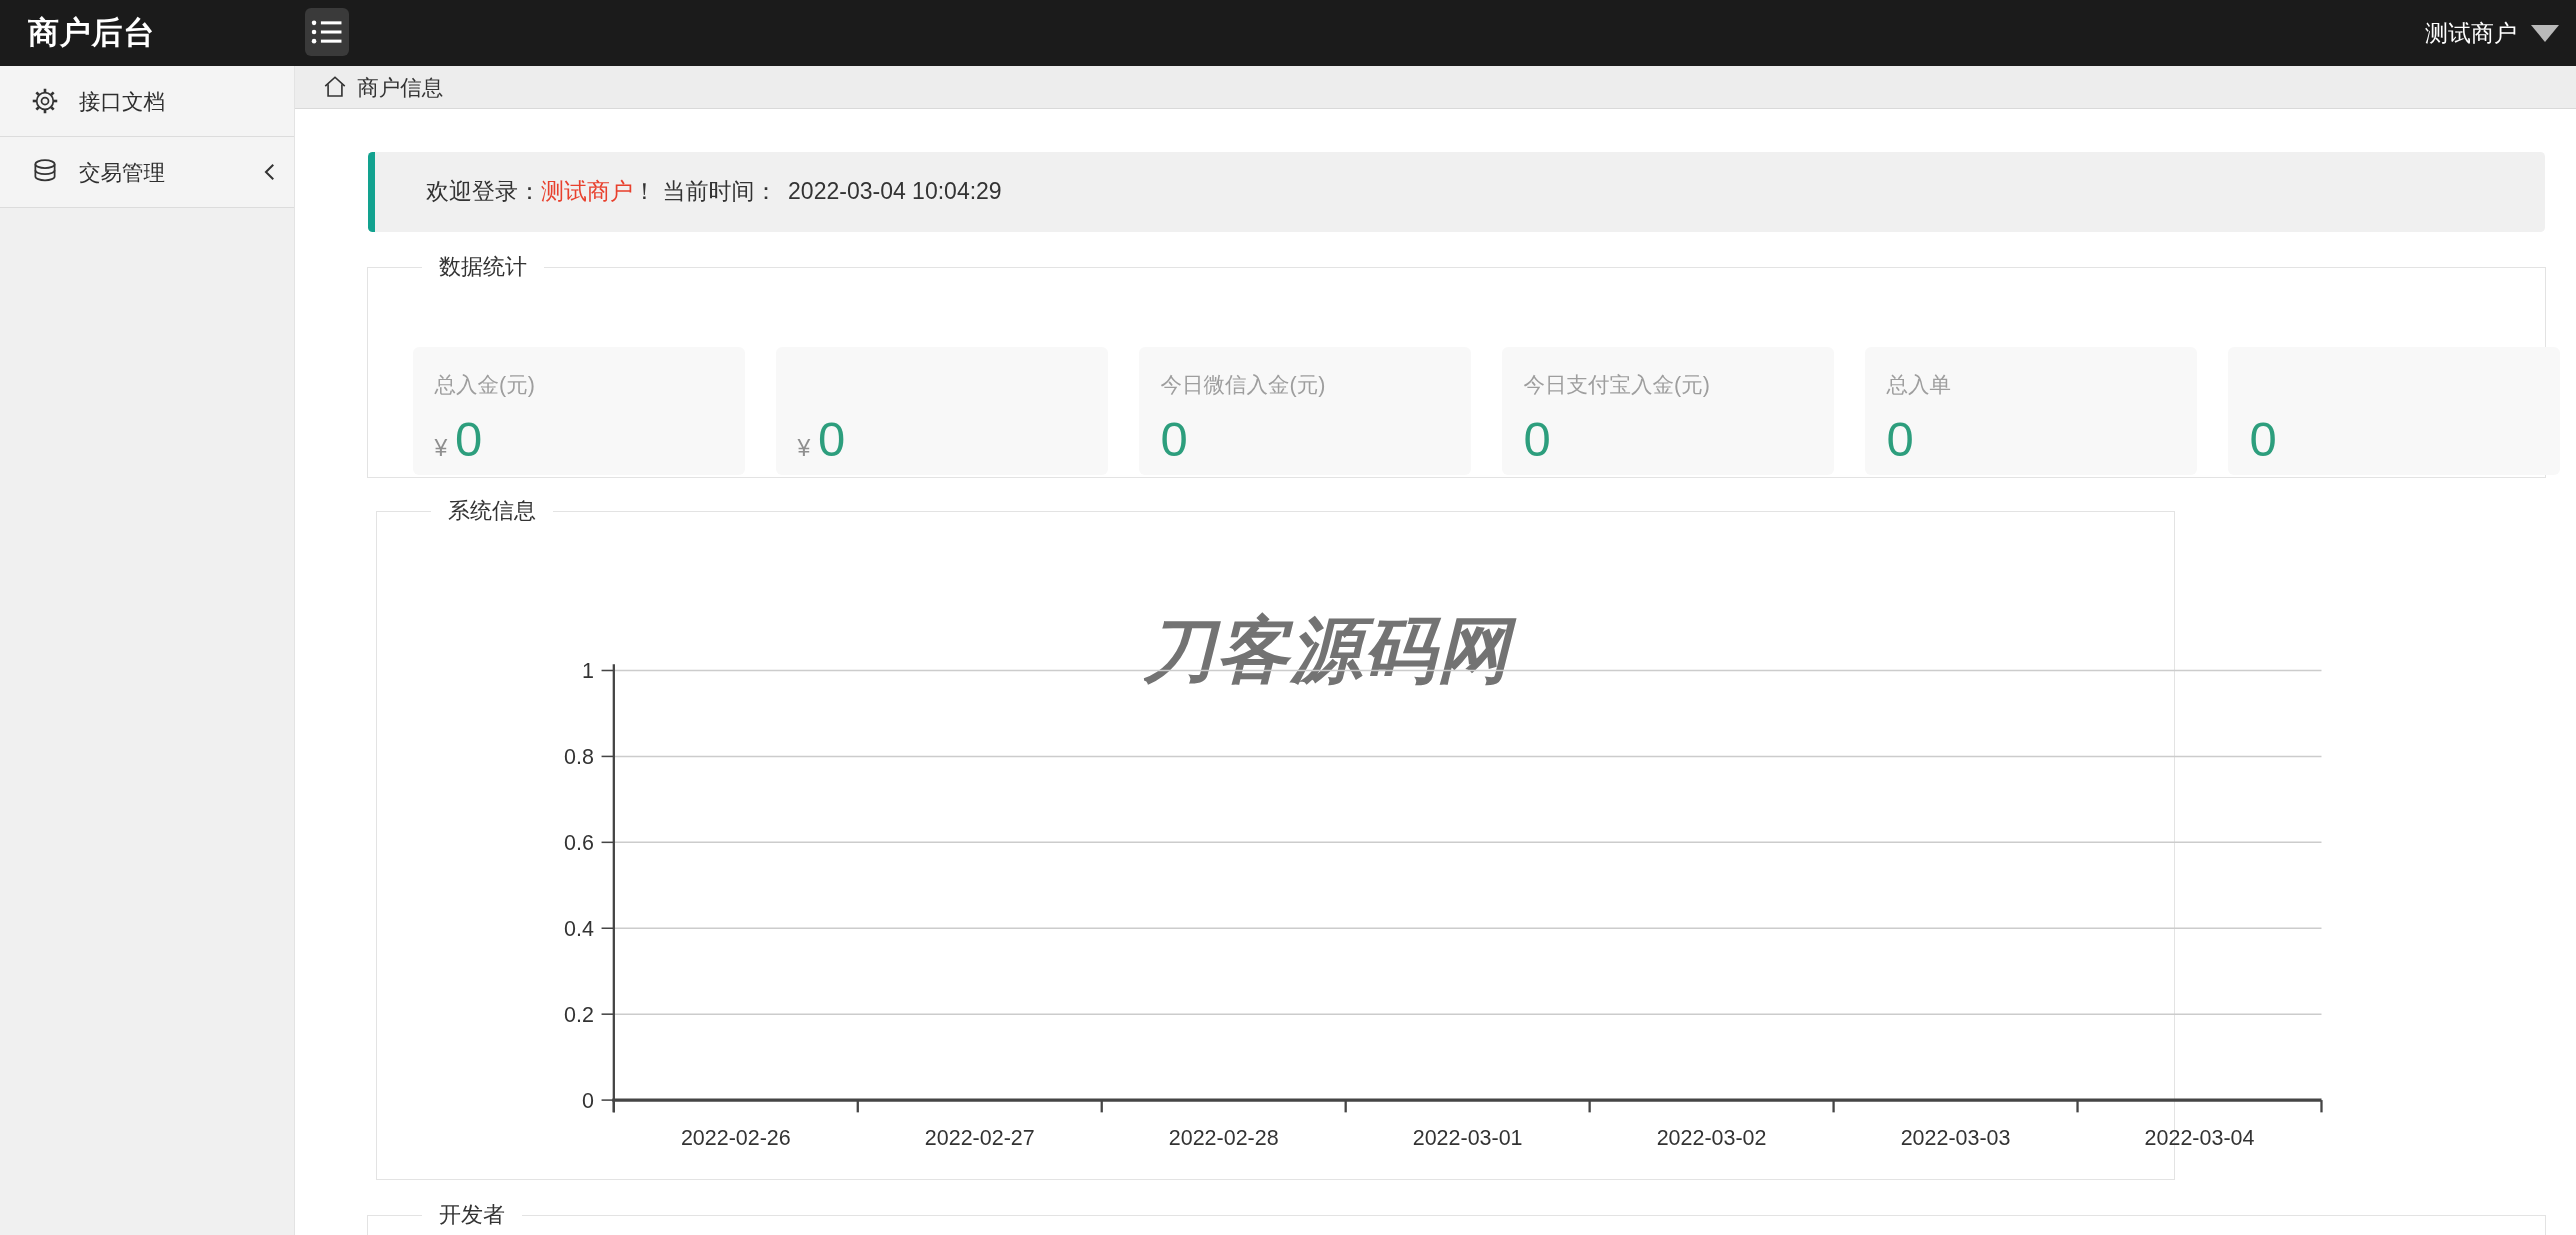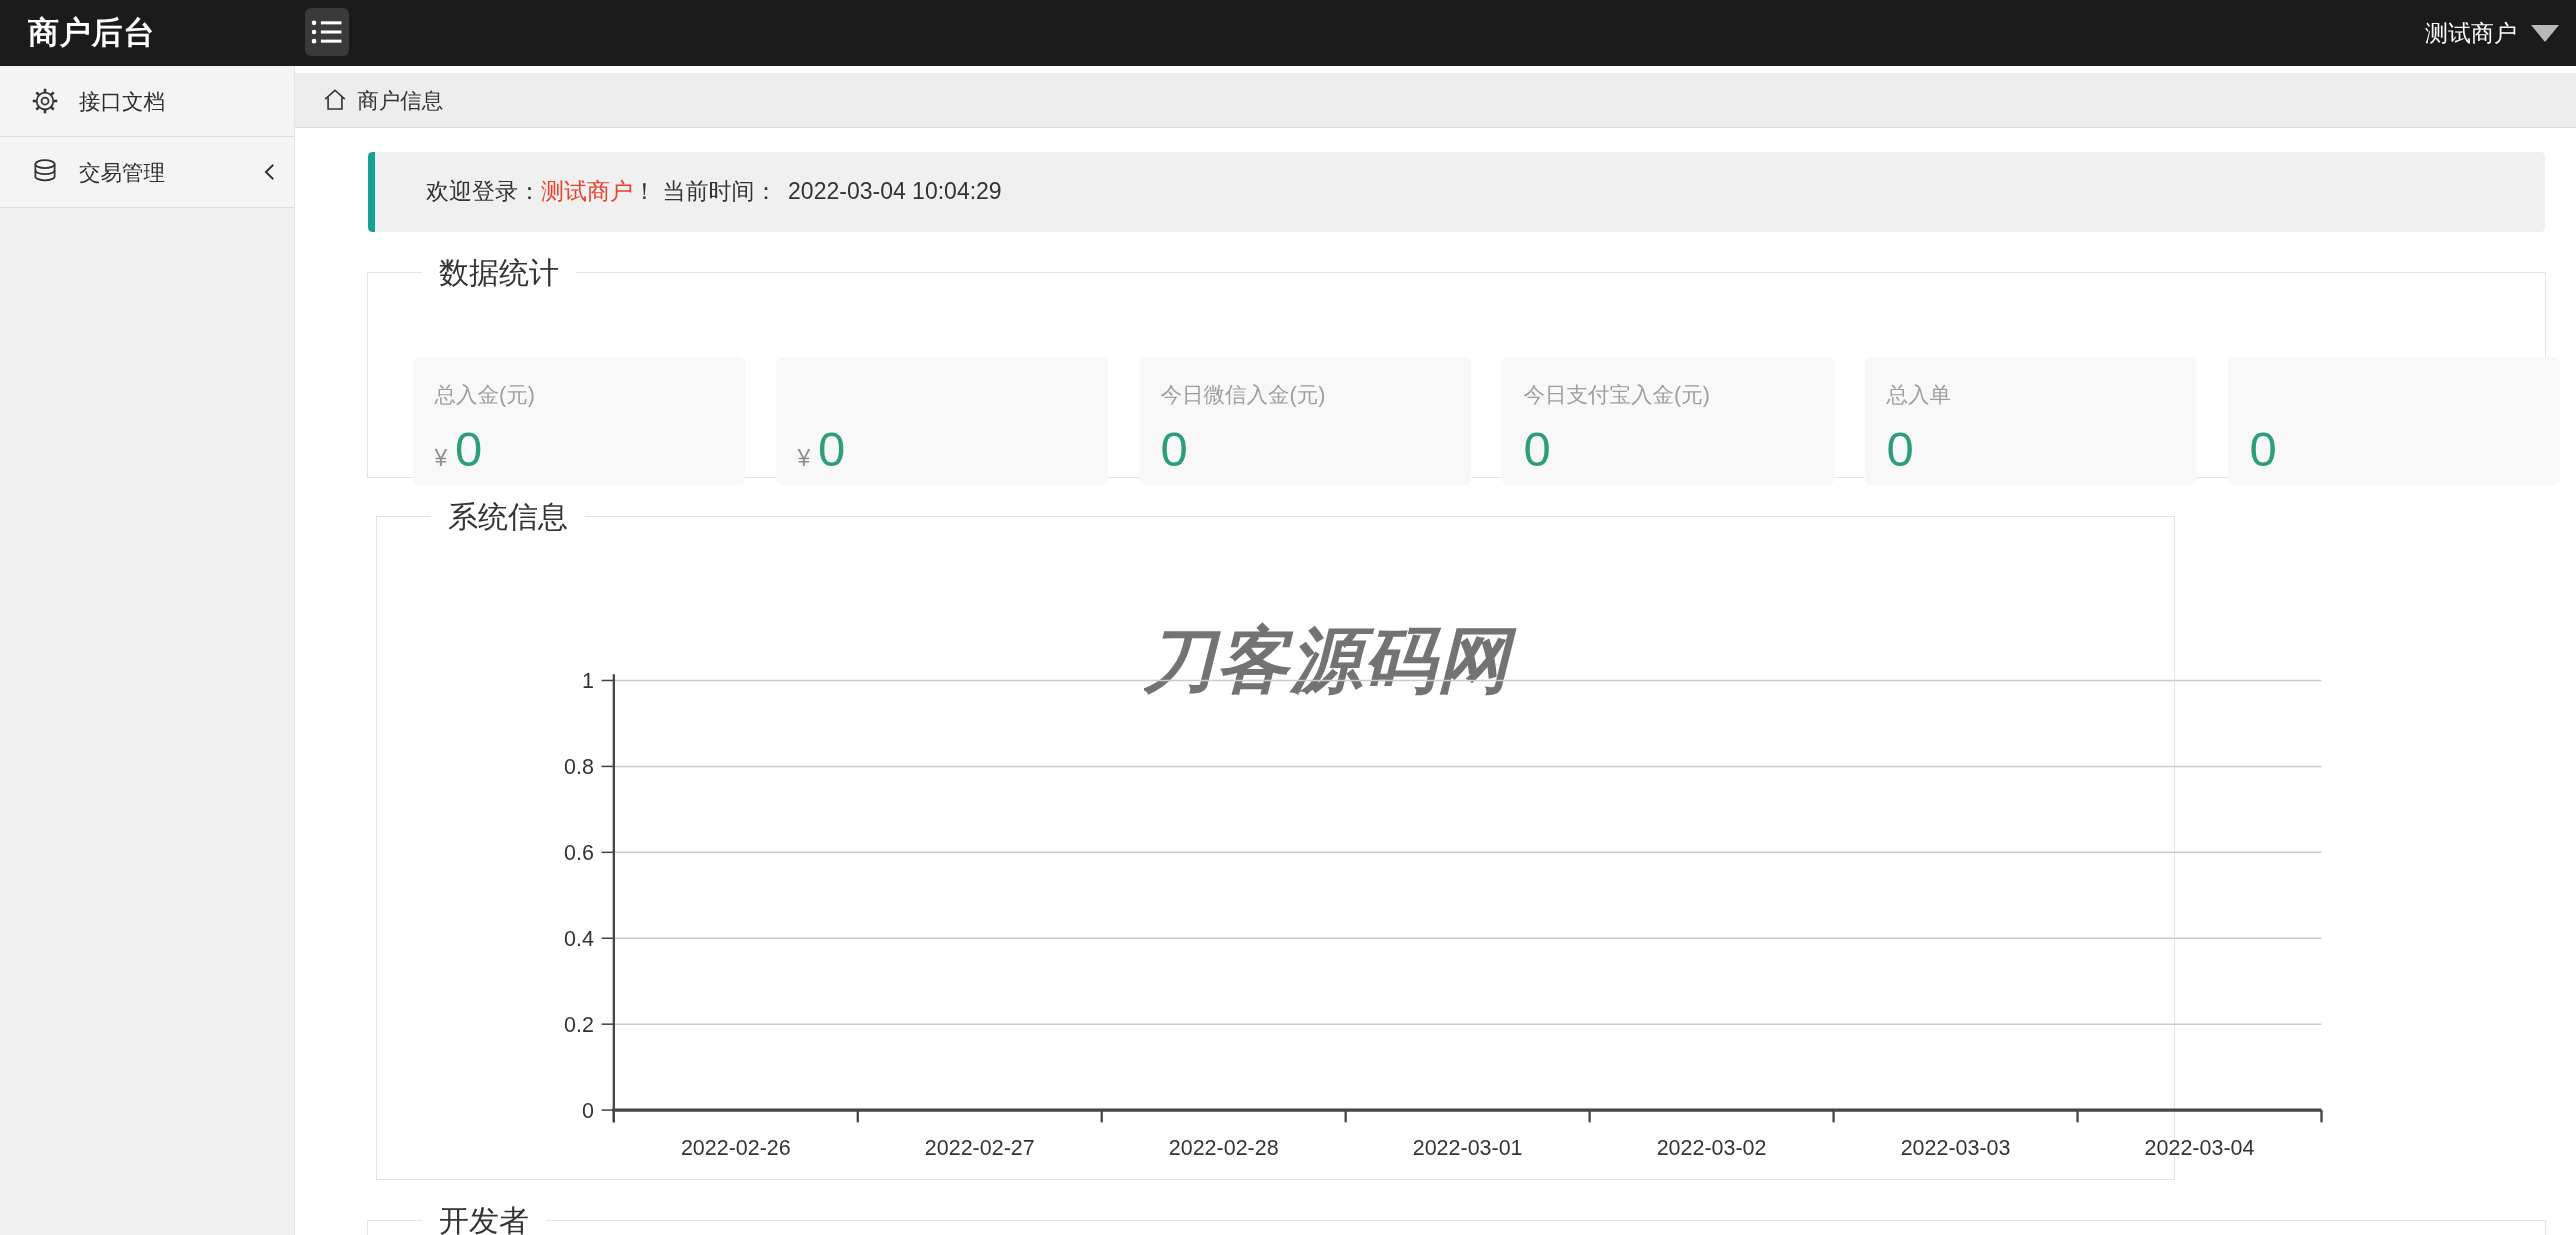--- a/index.html
+++ b/index.html
@@ -14,29 +14,29 @@
   .brand{position:absolute;left:28px;top:0;height:66px;line-height:66px;color:#ffffff;font-size:31px;font-weight:bold;letter-spacing:0.8px;}
   .menu-toggle{position:absolute;left:305px;top:8.4px;width:44px;height:48px;background:#3a3a3a;border:none;border-radius:6.1px;display:flex;align-items:center;justify-content:center;cursor:pointer;padding:0;}
   .user-menu{position:absolute;right:17px;top:0;height:66px;display:flex;align-items:center;gap:14px;color:#ffffff;font-size:23px;cursor:pointer;}
   .caret-down{width:0;height:0;border-left:14px solid transparent;border-right:14px solid transparent;border-top:17px solid #b9b9b9;}
   
   .sidebar{position:absolute;left:0;top:66px;width:295px;height:1169px;background:#f0f0f0;border-right:0.8px solid #e3e3e3;box-sizing:border-box;}
   .sidebar-item{height:70px;background:#f4f4f4;border-bottom:1.5px solid #dcdcdc;display:flex;align-items:center;padding-left:31px;font-size:21.5px;color:#2f2f2f;position:relative;cursor:pointer;}
   .sidebar-item .icon{width:28px;height:28px;margin-right:20px;display:inline-flex;flex:none;}
   .sidebar-item .chev{position:absolute;right:10.7px;top:50%;margin-top:-13px;width:26px;height:26px;display:inline-flex;}
   
-  .breadcrumb-bar{position:absolute;left:295px;top:66px;width:2281px;height:55px;background:#ededed;border-bottom:1.5px solid #d9d9d9;box-sizing:border-box;display:flex;align-items:center;gap:9.2px;padding-left:27px;font-size:21.5px;color:#333;margin-top:7px;}
+  .breadcrumb-bar{position:absolute;left:295px;top:66px;width:2281px;height:43px;background:#ededed;border-bottom:1.5px solid #d9d9d9;box-sizing:border-box;display:flex;align-items:center;gap:9.2px;padding-left:27px;font-size:21.5px;color:#333;}
   .breadcrumb-bar .icon{width:26px;height:26px;display:inline-flex;}
   
   .banner{position:absolute;left:368px;top:152px;width:2177px;height:80px;box-sizing:border-box;background:#f0f0f0;border-left:7.7px solid #12a28f;border-radius:4.6px;line-height:78px;font-size:23px;color:#333;padding-left:51px;white-space:nowrap;}
   .banner .merchant{color:#e8402d;}
   .banner .time{margin-left:10.7px;}
   
   fieldset.section{position:absolute;margin:0;padding:0;border:1.5px solid #e3e3e3;box-sizing:border-box;background:transparent;}
-  legend.section-title{margin-left:54px;padding:0 17px;font-size:30px;color:#333;line-height:1.3;margin-top:28px;}
+  legend.section-title{margin-left:54px;padding:0 17px;font-size:22px;color:#333;line-height:1.3;margin-top:28px;}
   #stats-section{left:367px;top:253px;width:2179px;height:225px;}
   #system-section{left:376px;top:497px;width:1799px;height:683px;}
   #dev-section{left:367px;top:1201px;width:2179px;height:184px;}
   
   .cards{position:absolute;left:45px;top:65px;display:flex;gap:31px;}
   .stat-card{width:332px;height:128px;background:#f8f8f8;border-radius:6.1px;position:relative;}
   .stat-label{padding:23px 0 0 21.5px;font-size:21.5px;color:#9e9e9e;}
   .stat-value-row{position:absolute;left:21.5px;bottom:10.7px;display:flex;align-items:baseline;gap:7.7px;}
   .stat-currency{font-size:23px;color:#8f8f8f;}
   .stat-value{font-size:49px;line-height:1;color:#2d9e7d;}

